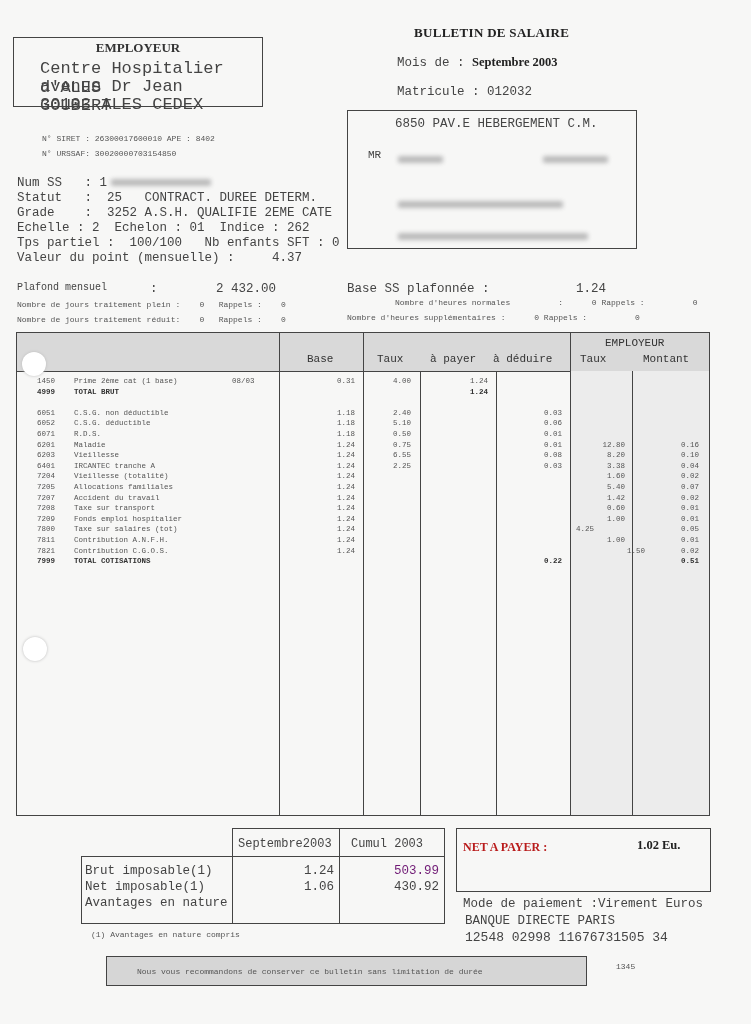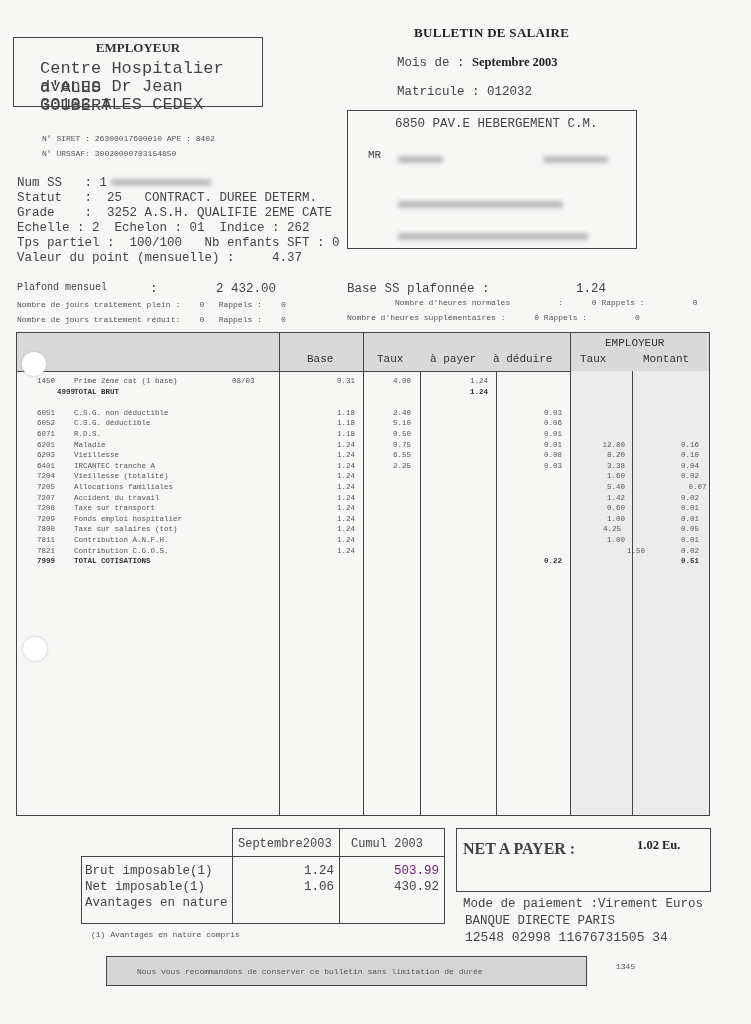--- a/index.html
+++ b/index.html
@@ -121,21 +121,21 @@
         <span style="left: 57px; width: 170px; text-align: left;">Prime 2ème cat (1 base)</span>
         <span style="left: 215px; width: 40px; text-align: left;">08/03</span>
         <span style="left: 262px; width: 76px; text-align: right;">0.31</span>
         <span style="left: 346px; width: 48px; text-align: right;">4.00</span>
         <span style="left: 403px; width: 68px; text-align: right;">1.24</span>
         <span style="left: 479px; width: 66px; text-align: right;"></span>
         <span style="left: 553px; width: 55px; text-align: right;"></span>
         <span style="left: 615px; width: 67px; text-align: right;"></span>
       </div>
       <div class="row bold" style="top: 54.6px;">
-        <span style="left: 20px; width: 28px; text-align: left; margin-left: 20px;">4999</span>
+        <span style="left: 20px; width: 28px; text-align: left;">4999</span>
         <span style="left: 57px; width: 170px; text-align: left;">TOTAL BRUT</span>
         <span style="left: 215px; width: 40px; text-align: left;"></span>
         <span style="left: 262px; width: 76px; text-align: right;"></span>
         <span style="left: 346px; width: 48px; text-align: right;"></span>
         <span style="left: 403px; width: 68px; text-align: right;">1.24</span>
         <span style="left: 479px; width: 66px; text-align: right;"></span>
         <span style="left: 553px; width: 55px; text-align: right;"></span>
         <span style="left: 615px; width: 67px; text-align: right;"></span>
       </div>
       <div class="row" style="top: 65.2px;">
@@ -228,21 +228,21 @@
       </div>
       <div class="row" style="top: 150px;">
         <span style="left: 20px; width: 28px; text-align: left;">7205</span>
         <span style="left: 57px; width: 170px; text-align: left;">Allocations familiales</span>
         <span style="left: 215px; width: 40px; text-align: left;"></span>
         <span style="left: 262px; width: 76px; text-align: right;">1.24</span>
         <span style="left: 346px; width: 48px; text-align: right;"></span>
         <span style="left: 403px; width: 68px; text-align: right;"></span>
         <span style="left: 479px; width: 66px; text-align: right;"></span>
         <span style="left: 553px; width: 55px; text-align: right;">5.40</span>
-        <span style="left: 615px; width: 67px; text-align: center; margin-left: 32px;">0.07</span>
+        <span style="left: 615px; width: 67px; text-align: right;">0.07</span>
       </div>
       <div class="row" style="top: 160.6px;">
         <span style="left: 20px; width: 28px; text-align: left;">7207</span>
         <span style="left: 57px; width: 170px; text-align: left;">Accident du travail</span>
         <span style="left: 215px; width: 40px; text-align: left;"></span>
         <span style="left: 262px; width: 76px; text-align: right;">1.24</span>
         <span style="left: 346px; width: 48px; text-align: right;"></span>
         <span style="left: 403px; width: 68px; text-align: right;"></span>
         <span style="left: 479px; width: 66px; text-align: right;"></span>
         <span style="left: 553px; width: 55px; text-align: right;">1.42</span>
@@ -271,21 +271,21 @@
         <span style="left: 615px; width: 67px; text-align: right;">0.01</span>
       </div>
       <div class="row" style="top: 192.4px;">
         <span style="left: 20px; width: 28px; text-align: left;">7800</span>
         <span style="left: 57px; width: 170px; text-align: left;">Taxe sur salaires (tot)</span>
         <span style="left: 215px; width: 40px; text-align: left;"></span>
         <span style="left: 262px; width: 76px; text-align: right;">1.24</span>
         <span style="left: 346px; width: 48px; text-align: right;"></span>
         <span style="left: 403px; width: 68px; text-align: right;"></span>
         <span style="left: 479px; width: 66px; text-align: right;"></span>
-        <span style="left: 549px; width: 55px; text-align: right;">4.25</span>
+        <span style="left: 522px; width: 55px; text-align: right;">4.25</span>
         <span style="left: 615px; width: 67px; text-align: right;">0.05</span>
       </div>
       <div class="row" style="top: 203px;">
         <span style="left: 20px; width: 28px; text-align: left;">7811</span>
         <span style="left: 57px; width: 170px; text-align: left;">Contribution A.N.F.H.</span>
         <span style="left: 215px; width: 40px; text-align: left;"></span>
         <span style="left: 262px; width: 76px; text-align: right;">1.24</span>
         <span style="left: 346px; width: 48px; text-align: right;"></span>
         <span style="left: 403px; width: 68px; text-align: right;"></span>
         <span style="left: 479px; width: 66px; text-align: right;"></span>
@@ -335,21 +335,21 @@
       <div class="abs" style="left: 151px; top: 52px; width: 102px; text-align: right; font-size: 12.5px; color: rgb(68, 68, 68);">1.06</div>
       <div class="abs" style="left: 258px; top: 52px; width: 100px; text-align: right; font-size: 12.5px; color: rgb(68, 68, 68);">430.92</div>
       <div class="abs" style="left: 4px; top: 68px; width: 145px; text-align: left; font-size: 12.5px; color: rgb(68, 68, 68);">Avantages en nature</div>
       <div class="abs" style="left: 151px; top: 68px; width: 102px; text-align: right; font-size: 12.5px; color: rgb(68, 68, 68);"></div>
       <div class="abs" style="left: 258px; top: 68px; width: 100px; text-align: right; font-size: 12.5px; color: rgb(68, 68, 68);"></div>
     </div>
 </div>
 <div class="abs" style="left:91px; top:930px; font-size:8px; color:#555;">(1) Avantages en nature compris</div>
 
 <div class="box" id="net-box">
-  <div class="abs serif b" style="left:6px; top:11px; font-size:16px; color:#404040;">NET A PAYER :</div>
+  <div class="abs serif b" style="left:6px; top:11px; font-size:12px; color:#b91c1c;">NET A PAYER :</div>
   <div class="abs serif b" style="left:180px; top:9px; font-size:12.5px; color:#222;">1.02 Eu.</div>
 </div>
 <div class="abs" style="left:463px; top:897px; font-size:12.5px; color:#444;">
   <span>Mode de paiement :</span><span>Virement Euros</span>
 </div>
 <div class="abs" style="left:465px; top:914px; font-size:12.5px; color:#444;">BANQUE DIRECTE PARIS</div>
 <div class="abs" style="left:465px; top:930px; font-size:13px; color:#444;">12548 02998 11676731505 34</div>
 
 <div class="box" id="footer-bar">
   <div class="abs" style="left:30px; top:10px; font-size:8px; color:#555;">Nous vous recommandons de conserver ce bulletin sans limitation de durée</div>

